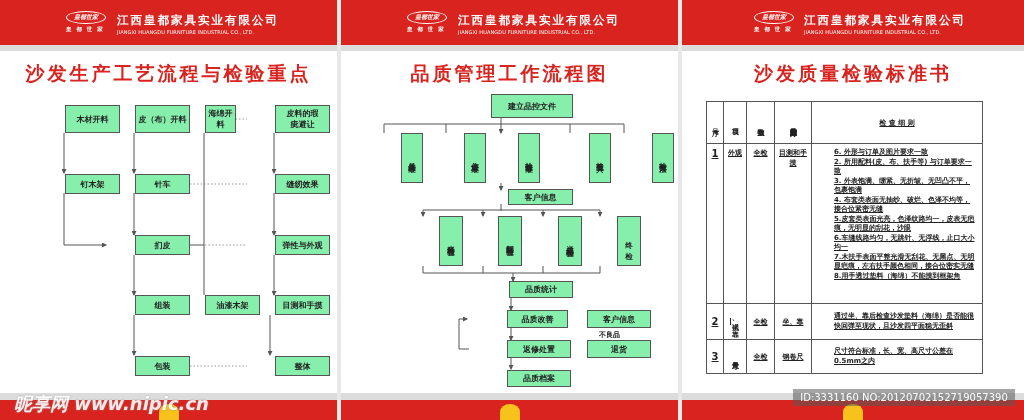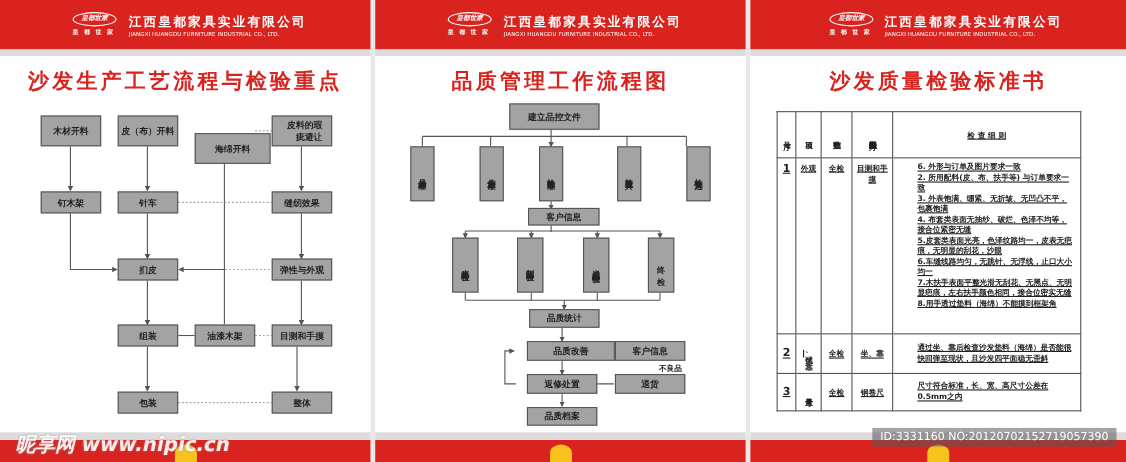--- a/index.html
+++ b/index.html
@@ -13,21 +13,21 @@
   .header-stripe { position: absolute; left: 0; top: 45px; width: 100%; height: 6px; background: #dcdcdc; }
   .logo { position: absolute; left: 66px; top: 11px; width: 44px; height: 24px; }
   .logo-oval { width: 40px; height: 13px; border: 1.5px solid #fff; border-radius: 50%; color:#fff; font-size: 6px; font-style: italic; text-align:center; line-height:10px; font-weight:bold; }
   .logo-sub { color:#fff; font-size: 5.5px; font-weight: bold; letter-spacing: 1.5px; margin-top: 2px; white-space: nowrap; }
   .co-name { position: absolute; left: 117px; top: 13px; color: #fff; font-size: 11.5px; font-weight: bold; letter-spacing: 2px; white-space: nowrap; }
   .co-en { position: absolute; left: 117px; top: 29px; color: #fff; font-size: 5px; white-space: nowrap; letter-spacing: 0.1px; }
   .title { position: absolute; left: 0; top: 61px; width: 100%; text-align: center; color: #d8231e; font-size: 19px; font-weight: bold; letter-spacing: 3px; }
   .footer { position: absolute; left: 0; top: 400px; width: 100%; height: 20px; background: #d8231e; }
   .footer-stripe { position: absolute; left: 0; top: 393px; width: 100%; height: 7px; background: #dcdcdc; }
   .emblem { position: absolute; left: 50%; top: 404px; width: 20px; height: 16px; margin-left: -10px; border-radius: 50% 50% 0 0; background: #f6c21b; }
-  .box { position: absolute; border: 1px solid #555; background: #a3a3a3; font-size: 8px; font-weight: bold; color: #222; display: flex; align-items: center; justify-content: center; text-align: right; line-height: 11px; }
+  .box { position: absolute; border: 1px solid #555; background: #86efac; font-size: 8px; font-weight: bold; color: #222; display: flex; align-items: center; justify-content: center; text-align: center; line-height: 11px; margin-left: 28px; }
   .vbox { writing-mode: vertical-rl; text-orientation: upright; letter-spacing: 1px; font-size: 7.5px; }
   .note { position: absolute; font-size: 7px; font-weight: bold; }
   svg.arrows { position: absolute; left: 0; top: 0; width: 100%; height: 100%; pointer-events: none; }
   table.std { position: absolute; left: 24px; top: 101px; width: 277px; border-collapse: collapse; font-size: 7px; font-weight: bold; text-decoration: underline; }
   table.std td, table.std th { border: 1px solid #555; text-align: center; vertical-align: middle; padding: 1px; }
   table.std th { height: 42px; font-weight: bold; }
   .vtext { writing-mode: vertical-rl; text-orientation: upright; margin: 0 auto; letter-spacing: 0; }
   .detail { text-align: left !important; padding: 4px 6px 4px 22px !important; line-height: 9.5px; vertical-align: top !important; }
   .detail div { margin-bottom: 0; }
   .watermark { position: absolute; left: 14px; top: 392px; color: #fff; font-size: 18px; font-style: italic; font-weight: bold; text-shadow: 0 0 2px #999; white-space: nowrap; opacity: .9; }
@@ -72,21 +72,21 @@
       <line x1="232" y1="119" x2="247" y2="119"></line>
       <line x1="162" y1="184" x2="247" y2="184"></line>
       <line x1="205" y1="245" x2="247" y2="245"></line>
       <line x1="232" y1="305" x2="247" y2="305"></line>
       <line x1="162" y1="366" x2="247" y2="366"></line>
     </g>
   </svg>
 
   <div class="box" style="left:37px;top:105px;width:55px;height:28px">木材开料</div>
   <div class="box" style="left:107px;top:105px;width:55px;height:28px">皮（布）开料</div>
-  <div class="box" style="left:177px;top:121px;width:69px;height:28px">海绵开料</div>
+  <div class="box" style="left:177px;top:105px;width:31px;height:28px">海绵开料</div>
   <div class="box" style="left:247px;top:105px;width:55px;height:28px;padding:0 8px">皮料的瑕疵避让</div>
 
   <div class="box" style="left:37px;top:174px;width:55px;height:20px">钉木架</div>
   <div class="box" style="left:107px;top:174px;width:55px;height:20px">针车</div>
   <div class="box" style="left:247px;top:174px;width:55px;height:20px">缝纫效果</div>
 
   <div class="box" style="left:107px;top:235px;width:55px;height:20px">扪皮</div>
   <div class="box" style="left:247px;top:235px;width:55px;height:20px">弹性与外观</div>
 
   <div class="box" style="left:107px;top:295px;width:55px;height:20px">组装</div>
@@ -155,21 +155,21 @@
   <div class="box vbox" style="left:283px;top:133px;width:22px;height:50px">检验方法</div>
 
   <div class="box" style="left:139px;top:189px;width:65px;height:16px">客户信息</div>
 
   <div class="box vbox" style="left:70px;top:216px;width:24px;height:50px">来料检验</div>
   <div class="box vbox" style="left:129px;top:216px;width:24px;height:50px">制程检验</div>
   <div class="box vbox" style="left:189px;top:216px;width:24px;height:50px">半成品检验</div>
   <div class="box vbox" style="left:248px;top:216px;width:24px;height:50px">终 检</div>
 
   <div class="box" style="left:140px;top:281px;width:64px;height:17px">品质统计</div>
-  <div class="box" style="left:138px;top:310px;width:80px;height:18px">品质改善</div>
+  <div class="box" style="left:138px;top:310px;width:61px;height:18px">品质改善</div>
   <div class="box" style="left:218px;top:310px;width:64px;height:18px">客户信息</div>
   <div class="note" style="left:258px;top:330px">不良品</div>
   <div class="box" style="left:138px;top:340px;width:64px;height:18px">返修处置</div>
   <div class="box" style="left:218px;top:340px;width:64px;height:18px">退货</div>
   <div class="box" style="left:138px;top:370px;width:64px;height:17px">品质档案</div>
 
   <div class="footer-stripe"></div>
   <div class="footer"></div>
   <div class="emblem"></div>
 </div>

